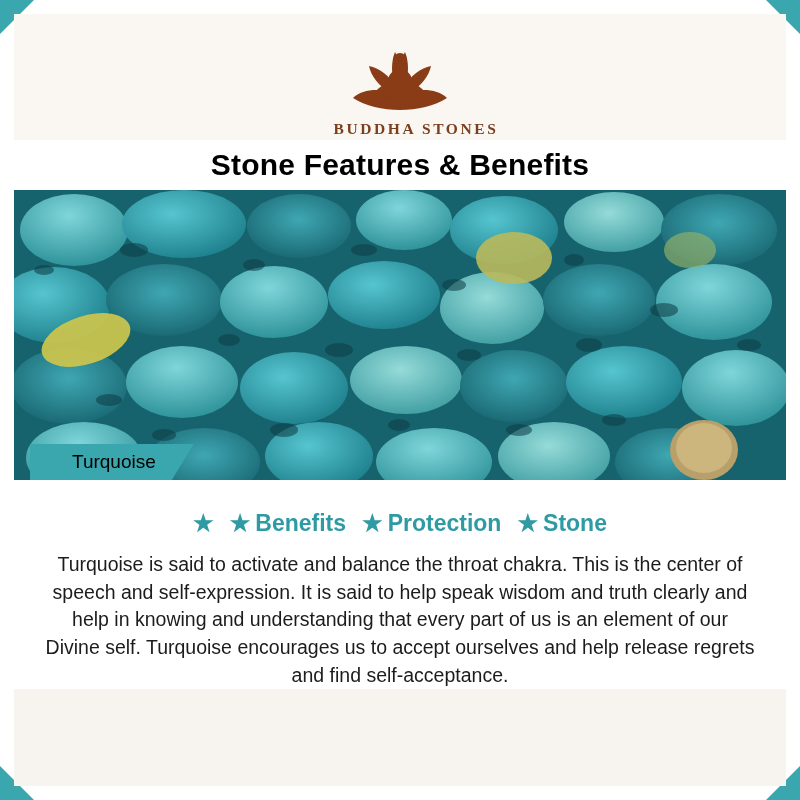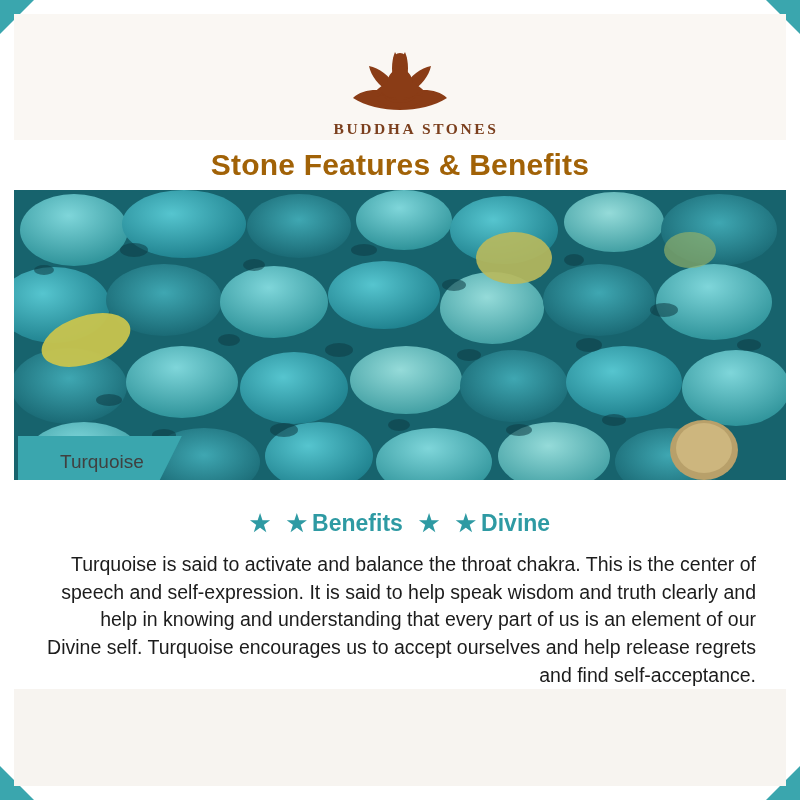--- a/index.html
+++ b/index.html
@@ -101,47 +101,47 @@
     bottom: 0;
     height: 50px;
     background: #ffffff;
     display: flex;
     align-items: center;
     justify-content: center;
   }
   .title-band .title {
     font-size: 30px;
     font-weight: bold;
-    color: #a16207;
+    color: #000000;
     letter-spacing: 0.2px;
   }
 
   
   .photo {
     position: relative;
     height: 290px;
     overflow: hidden;
     background: #1d6a73;
   }
   .photo svg {
     position: absolute;
     top: 0; left: 0;
     width: 100%;
     height: 100%;
     display: block;
   }
 
   .stone-label {
     position: absolute;
-    left: 4px;
+    left: 16px;
     bottom: 0;
     height: 36px;
-    padding: 8px 38px 0 42px;
+    padding: 0 38px 0 42px;
     background: #3aa6ae;
-    color: #404040;
+    color: #000000;
     font-size: 19px;
     display: flex;
     align-items: center;
     clip-path: polygon(0 0, 100% 0, calc(100% - 22px) 100%, 0 100%);
     z-index: 3;
   }
 
   
   .content {
     background: #ffffff;
@@ -168,21 +168,21 @@
     color: #2e9aa3;
     font-size: 23px;
     line-height: 1;
   }
 
   .body-text {
     font-size: 19.5px;
     line-height: 1.42;
     color: #1c1c1c;
     margin: 6px 4px;
-    text-align: right;
+    text-align: center;
   }
 </style>
 </head>
 <body>
 
 <div class="page">
 
   <div class="frame-corner corner-tl"></div>
   <div class="frame-corner corner-tr"></div>
   <div class="frame-corner corner-bl"></div>
@@ -306,24 +306,25 @@
       <div class="benefits">
         <div class="benefit">
           <span class="star">★</span>
         </div>
         <div class="benefit">
           <span class="star">★</span>
           <span>Benefits</span>
         </div>
         <div class="benefit">
           <span class="star">★</span>
+          <span>Protection</span>
         </div>
         <div class="benefit">
           <span class="star">★</span>
-          <span>Divine</span>
+          <span>Stone</span>
         </div>
       </div>
 
       <p class="body-text">Turquoise is said to activate and balance the throat chakra. This is the center of speech and self-expression. It is said to help speak wisdom and truth clearly and help in knowing and understanding that every part of us is an element of our Divine self. Turquoise encourages us to accept ourselves and help release regrets and find self-acceptance.</p>
     </div>
 
   </div>
 </div>
 
 </body></html>

